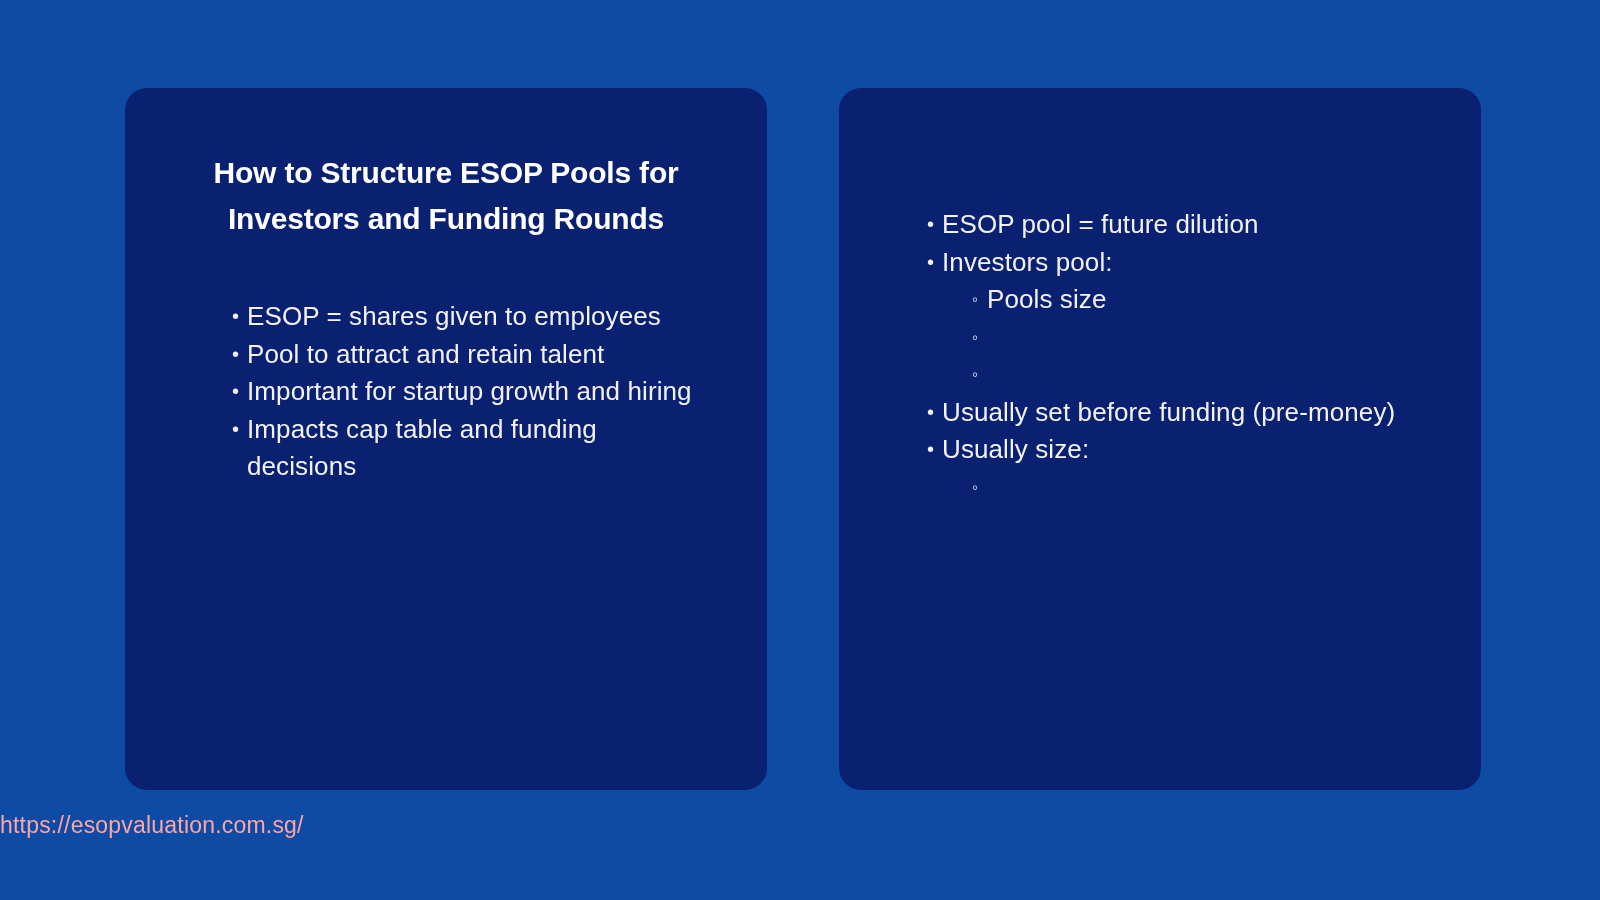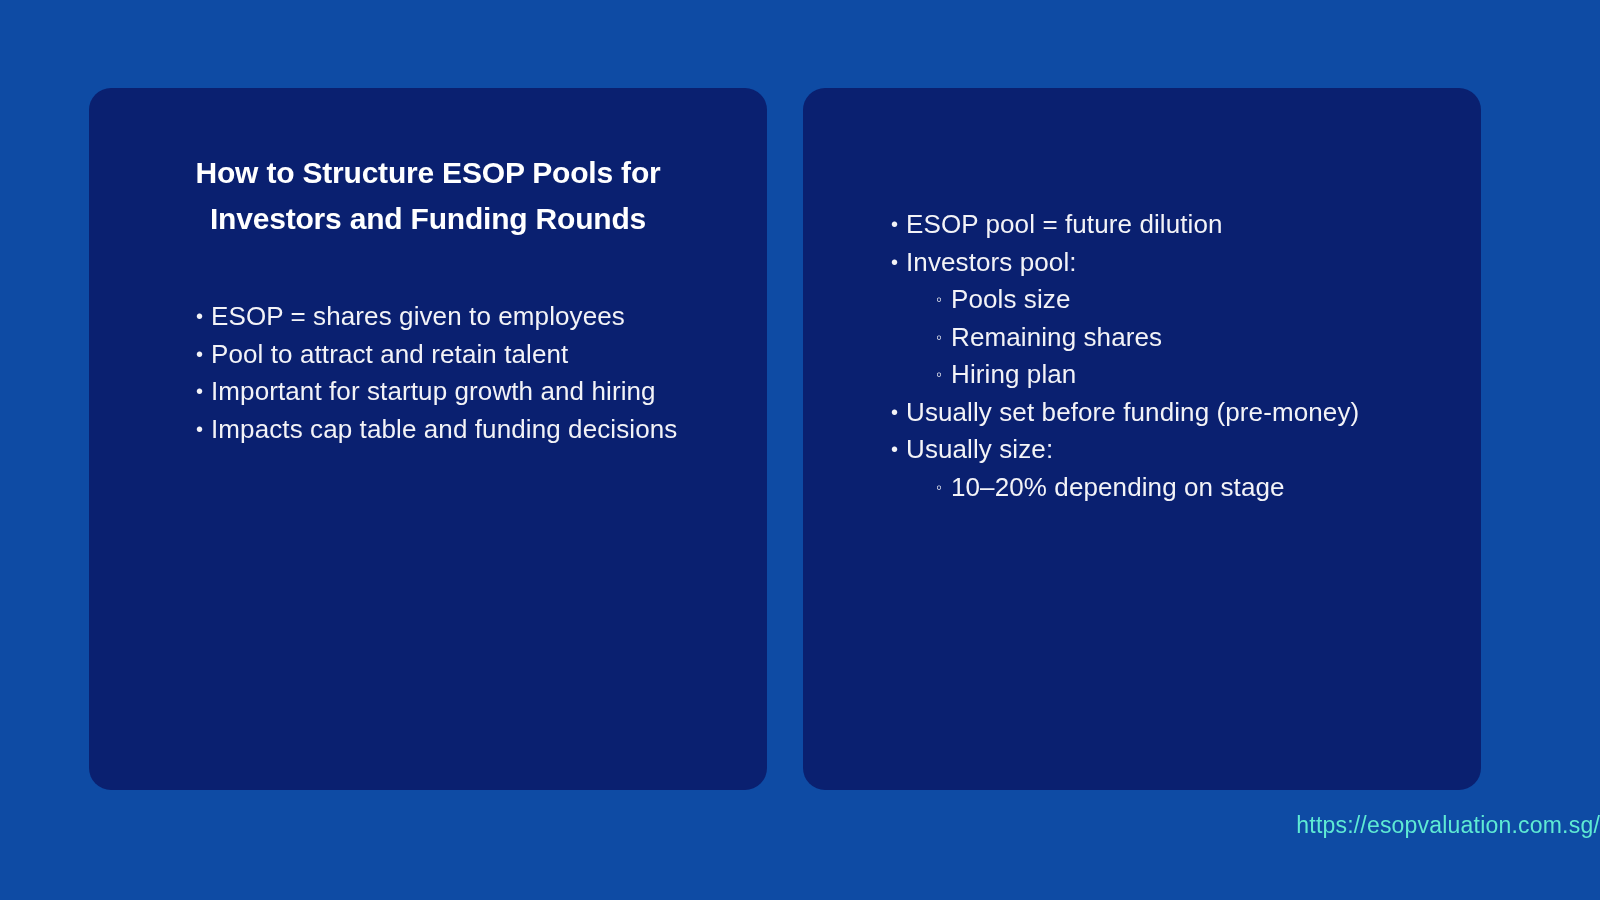--- a/index.html
+++ b/index.html
@@ -20,20 +20,21 @@
     width:1392px; height:702px;
     display:flex;
     gap:36px;
   }
   .card {
     flex:1 1 0;
     background:#0a2070;
     border-radius:22px;
     padding:62px 0 0 0;
     overflow:hidden;
+    margin-left:36px;
   }
   .card-title {
     color:#ffffff;
     font-size:30px;
     font-weight:bold;
     line-height:46px;
     text-align:center;
     letter-spacing:-0.2px;
     padding:0 40px;
     white-space:pre-line;
@@ -70,22 +71,22 @@
   
   .card-right .card-title { padding:0 50px; }
   .card-right .card-body { padding-left:88px; padding-right:20px; }
   .card-right .bullet-row.lvl-1 { padding-left:0px; }
   .card-right .bullet-row.lvl-2 { padding-left:45px; }
 
   .footer {
     position:absolute;
     left:0; top:812px;
     width:1600px;
-    text-align:right;
-    color:#5eead4;
+    text-align:left;
+    color:#fca5a5;
     font-size:23px;
     letter-spacing:0.2px;
   }
 </style>
 </head>
 <body>
 
 <div class="slide">
 
   <div class="cards">
@@ -125,37 +126,34 @@
             <li class="bullet-row lvl-1">
               <span class="marker dot">•</span>
               <span class="btext">Investors pool:</span>
             </li>
             <li class="bullet-row lvl-2">
               <span class="marker circle">◦</span>
               <span class="btext">Pools size</span>
             </li>
             <li class="bullet-row lvl-2">
               <span class="marker circle">◦</span>
-              <span class="btext">Remaining shares</span>
             </li>
             <li class="bullet-row lvl-2">
               <span class="marker circle">◦</span>
-              <span class="btext">Hiring plan</span>
             </li>
             <li class="bullet-row lvl-1">
               <span class="marker dot">•</span>
               <span class="btext">Usually set before funding (pre-money)</span>
             </li>
             <li class="bullet-row lvl-1">
               <span class="marker dot">•</span>
               <span class="btext">Usually size:</span>
             </li>
             <li class="bullet-row lvl-2">
               <span class="marker circle">◦</span>
-              <span class="btext">10–20% depending on stage</span>
             </li>
           </ul>
       </div>
     </div>
 
   </div>
 
   <div class="footer">https://esopvaluation.com.sg/</div>
 
 </div>

